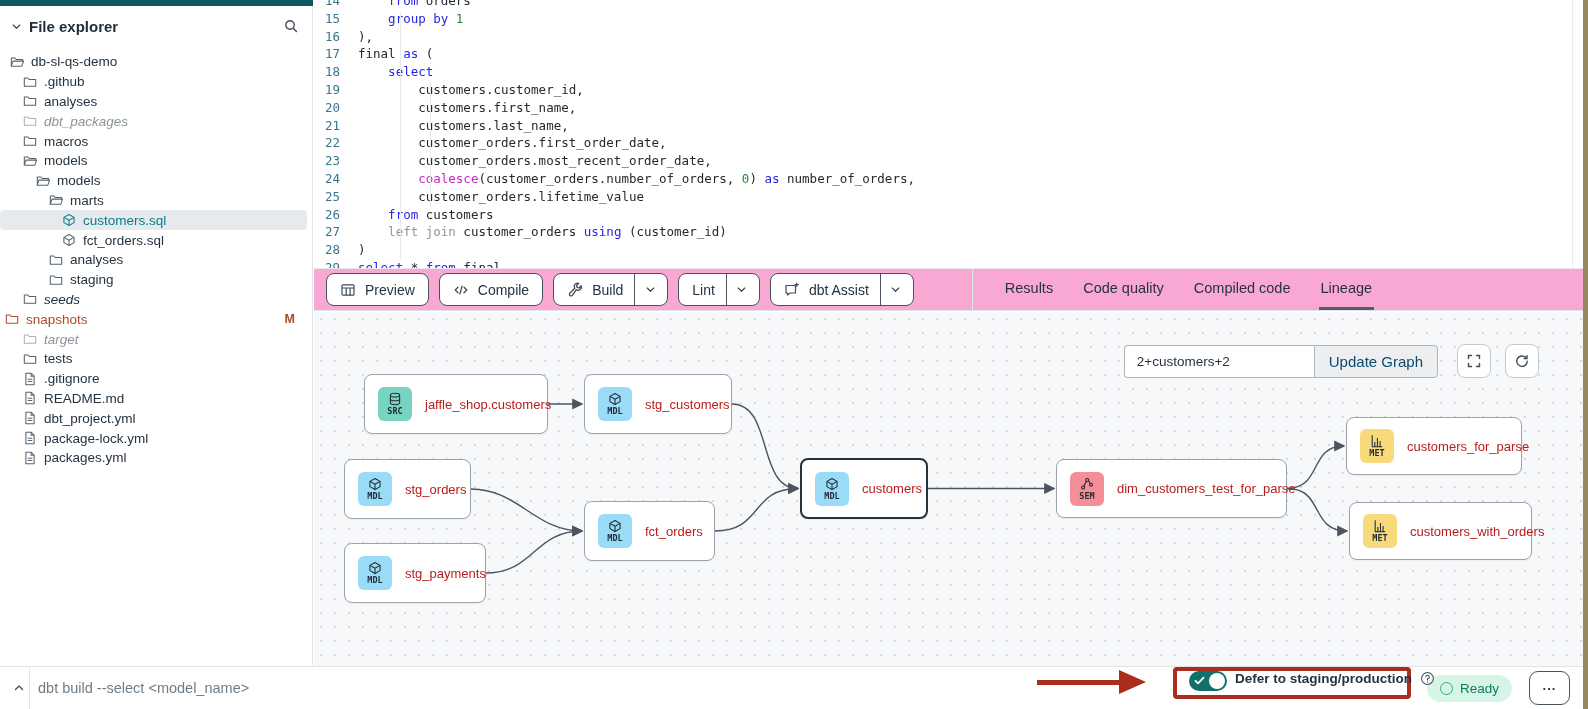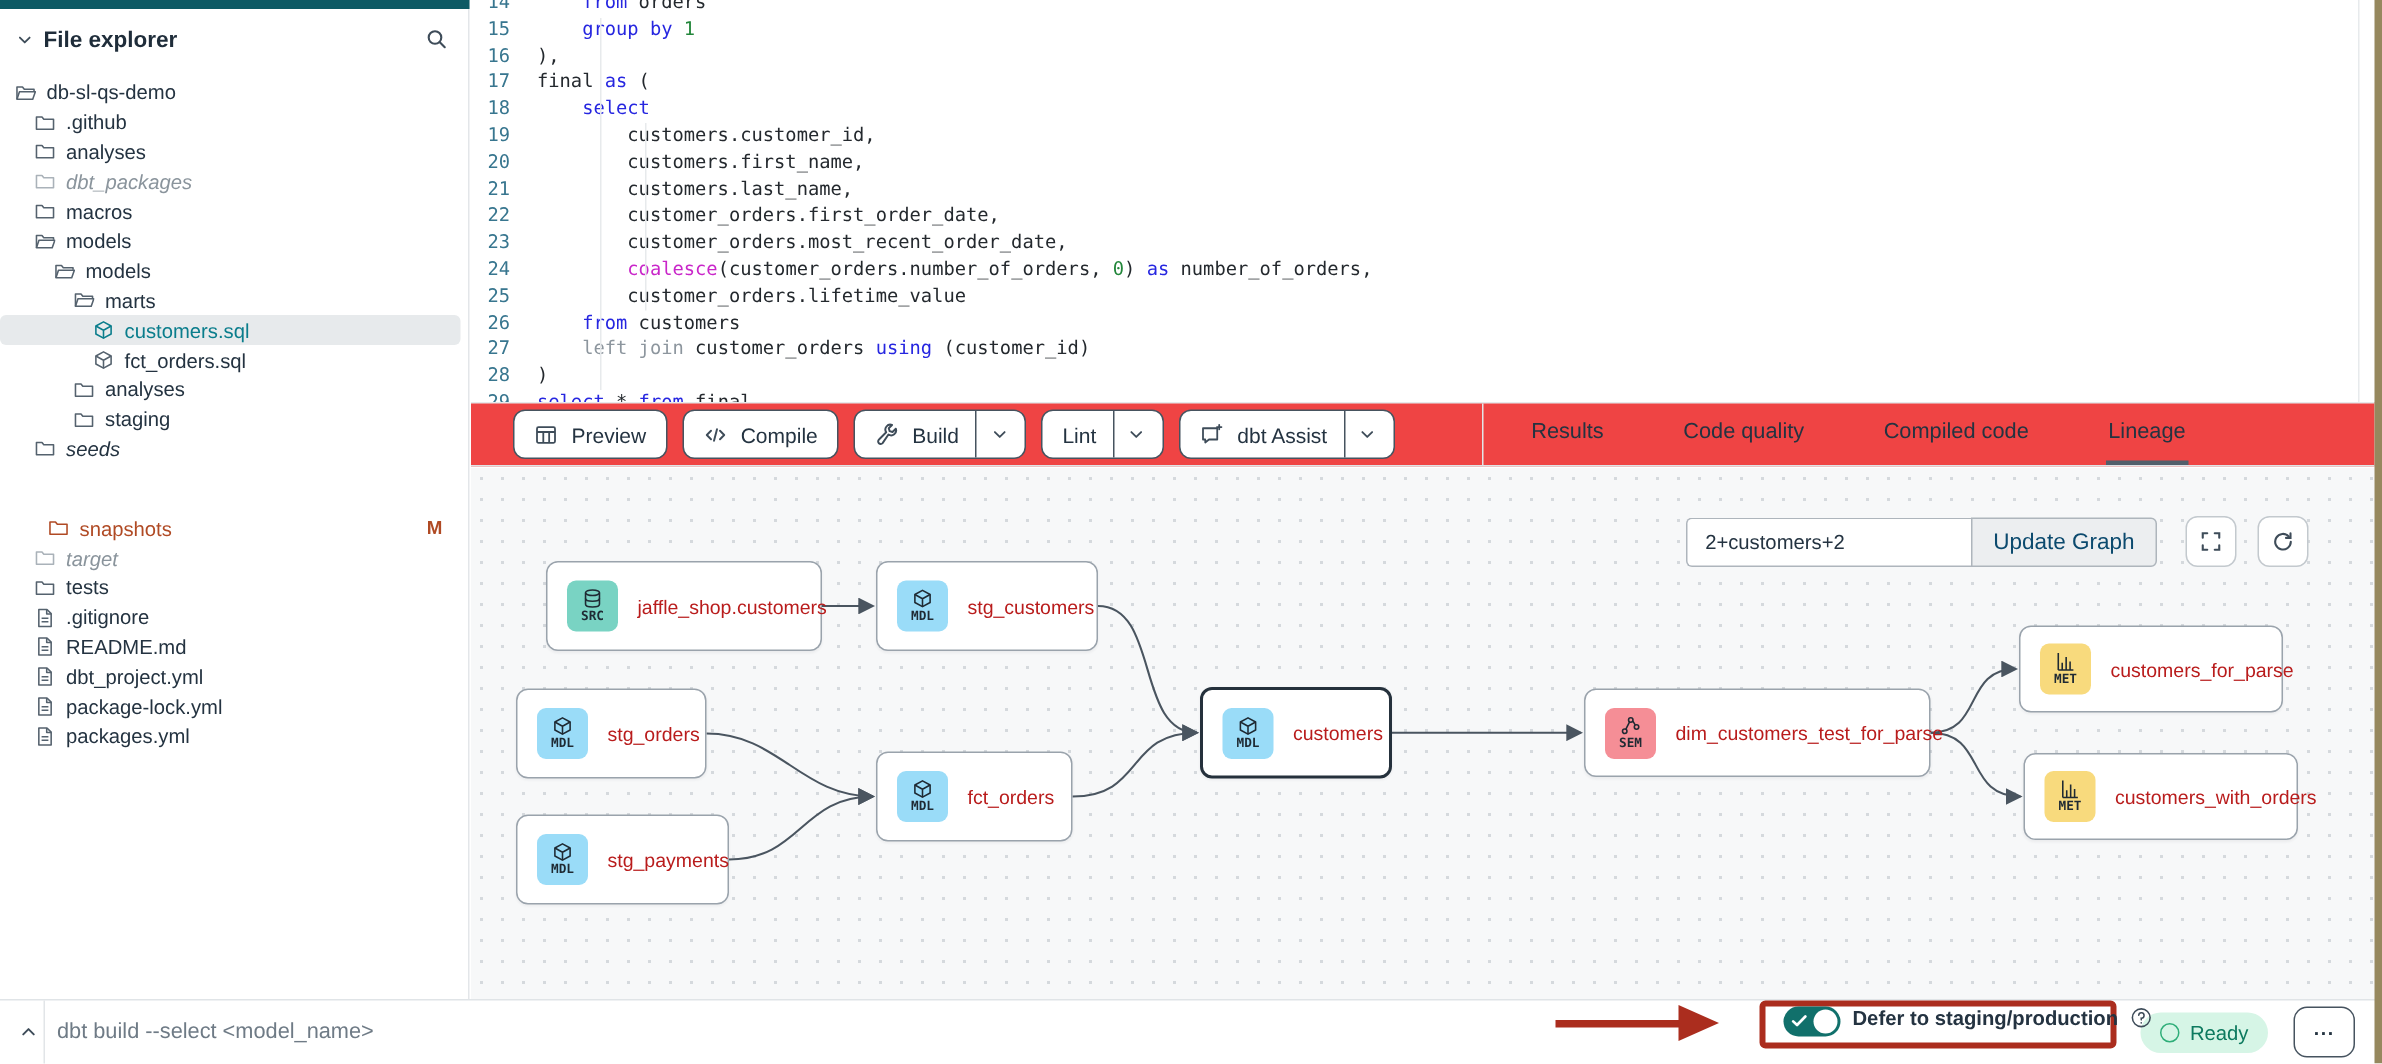--- a/index.html
+++ b/index.html
@@ -38,30 +38,30 @@
   .seg-f { color:#c926c9; }
   .seg-n { color:#22863a; }
   .seg-g { color:#8d969e; }
   .seg-p { color:#24292e; }
   .iguide { position:absolute; border-left:1px solid #e7eaec; }
   #guide1 { left:86px; top:12px; height:248px; }
   #guide2 { left:116px; top:82px; height:125px; }
   #scroll-gutter { position:absolute; left:1572px; top:0; width:11px; height:268px; background:#fff; border-left:1px solid #e7eaec; }
 
   
-  #toolbar { position:absolute; left:314px; top:268px; width:1269px; height:43px; background:#ef4444;
-             border-top:1px solid #e6e9eb; border-bottom:1px solid #dfe3e6; display:flex; align-items:center; padding-left:28px; }
+  #toolbar { position:absolute; left:314px; top:268px; width:1269px; height:43px; background:#f9a8d4;
+             border-top:1px solid #e6e9eb; border-bottom:1px solid #dfe3e6; display:flex; align-items:center; padding-left:12px; }
   .tbtn { display:flex; align-items:center; height:33px; background:#fff; border:1px solid #46535f; border-radius:8px;
           font-size:14px; color:#243341; margin-right:10px; padding:0 4px; cursor:pointer; }
   .tbtn .lbl { padding:0 9px; white-space:nowrap; }
   .tbtn .icn { margin-left:9px; }
   .tbtn .split { width:1px; align-self:stretch; background:#46535f; margin:0 2px; }
   .tbtn .chev { width:26px; display:flex; justify-content:center; }
   .tbtn .chev .icn { margin:0; width:13px; height:13px; }
-  #tabs { align-self:stretch; display:flex; margin-left:48px; border-left:1px solid #e2e5e8; padding-left:30px; gap:49px; }
+  #tabs { align-self:stretch; display:flex; margin-left:48px; border-left:1px solid #e2e5e8; padding-left:30px; gap:26px; }
   .tab { display:flex; align-items:center; font-size:14.5px; color:#243341; border-bottom:3px solid transparent; padding:0 2px; cursor:pointer; }
   .tab.active { border-bottom-color:#525f6b; font-weight:400; }
 
   
   #lineage { position:absolute; left:314px; top:312px; width:1269px; height:354px;
              background-color:#f7f8f9;
              background-image:radial-gradient(#d5d9dd 1px, transparent 1.3px);
              background-size:14px 14px; }
   #edges-svg { position:absolute; left:0; top:0; }
   .lnode { position:absolute; background:#fff; border:1px solid #9aa3ac; border-radius:8px;
@@ -232,21 +232,21 @@
         <span>staging</span>
       </div>
       <div class="tree-row" style="padding-left: 23px; font-style: italic;">
         <span class="icn">
           <svg viewBox="0 0 16 16" fill="none" stroke="currentColor" stroke-width="1.2" stroke-linejoin="round">
             <path d="M1.5 12.8V3.4h4.2l1.4 1.8h7.4v7.6z"></path>
           </svg>
         </span>
         <span>seeds</span>
       </div>
-      <div class="tree-row modified" style="padding-left: 32px; margin-top: 33px;">
+      <div class="tree-row modified" style="padding-left: 5px;">
         <span class="icn">
           <svg viewBox="0 0 16 16" fill="none" stroke="currentColor" stroke-width="1.2" stroke-linejoin="round">
             <path d="M1.5 12.8V3.4h4.2l1.4 1.8h7.4v7.6z"></path>
           </svg>
         </span>
         <span>snapshots</span>
         <span class="m-badge">M</span>
       </div>
       <div class="tree-row muted" style="padding-left: 23px;">
         <span class="icn">

